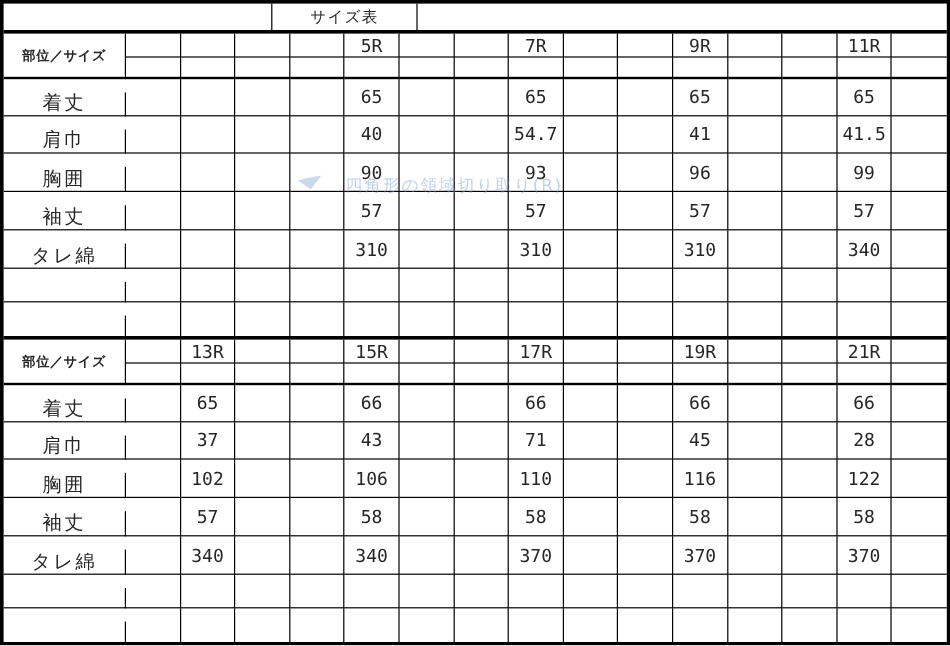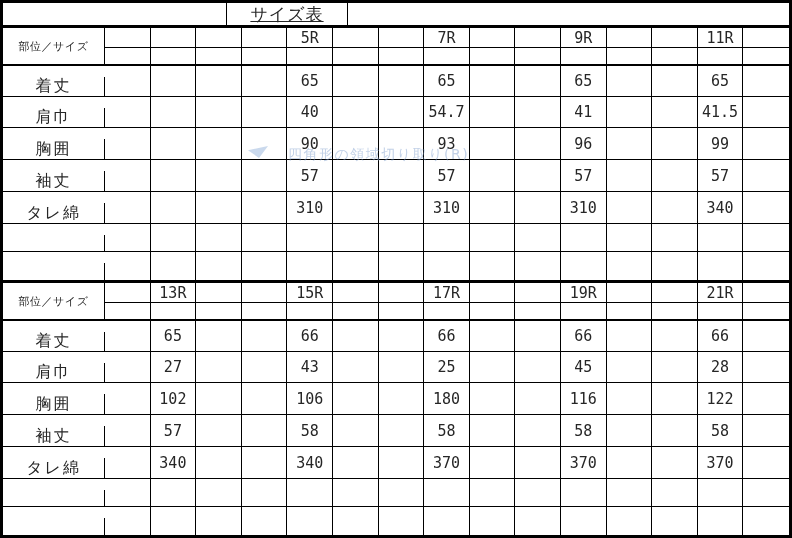--- a/index.html
+++ b/index.html
@@ -20,24 +20,23 @@
   .top-band {
     display: grid;
     grid-template-columns: 224px 121px 125px 1fr;
     height: 22px;
     border-bottom: 3px solid #000;
     box-sizing: content-box;
   }
   .top-band .tb-cell {
     display: flex; align-items: center; justify-content: center;
     border-right: 1px solid #000;
-    font-size: 17px;
+    font-size: 13px;
     letter-spacing: 1px;
     box-sizing: border-box;
-    text-decoration: underline;
   }
   .top-band .tb-cell:last-child { border-right: none; }
   
   .size-table {
     display: grid;
     grid-template-columns: 102px repeat(15, 1fr);
     grid-template-rows: 20px 18px 31px 31px 32px 32px 32px 28px 28px;
     width: 100%;
   }
   .sep { height: 3px; background: #000; }
@@ -45,21 +44,21 @@
     display: flex; align-items: center; justify-content: center;
     border-right: 1px solid #000;
     border-bottom: 1px solid #000;
     box-sizing: border-box;
     overflow: hidden;
   }
   .cell.lastcol { border-right: none; }
   .cell.lastrow { border-bottom: none; }
   .cell.corner {
     grid-row: 1 / span 2; grid-column: 1;
-    font-size: 11px; font-weight: 400;
+    font-size: 11px; font-weight: 700;
     letter-spacing: 0.5px;
     border-bottom-width: 2px;
   }
   .cell.hB { border-bottom-width: 2px; }
   .cell.rlabel {
     font-size: 16px;
     letter-spacing: 2px;
     margin-top: 11px;
   }
   .cell.hA, .cell.val {
@@ -285,43 +284,43 @@
         <div class="cell val">66</div>
         <div class="cell val"></div>
         <div class="cell val"></div>
         <div class="cell val">66</div>
         <div class="cell val"></div>
         <div class="cell val"></div>
         <div class="cell val">66</div>
         <div class="cell val lastcol"></div>
         <div class="cell rlabel">肩巾</div>
         <div class="cell val"></div>
-        <div class="cell val">27</div>
+        <div class="cell val">37</div>
         <div class="cell val"></div>
         <div class="cell val"></div>
         <div class="cell val">43</div>
         <div class="cell val"></div>
         <div class="cell val"></div>
-        <div class="cell val">25</div>
+        <div class="cell val">71</div>
         <div class="cell val"></div>
         <div class="cell val"></div>
         <div class="cell val">45</div>
         <div class="cell val"></div>
         <div class="cell val"></div>
         <div class="cell val">28</div>
         <div class="cell val lastcol"></div>
         <div class="cell rlabel">胸囲</div>
         <div class="cell val"></div>
         <div class="cell val">102</div>
         <div class="cell val"></div>
         <div class="cell val"></div>
         <div class="cell val">106</div>
         <div class="cell val"></div>
         <div class="cell val"></div>
-        <div class="cell val">180</div>
+        <div class="cell val">110</div>
         <div class="cell val"></div>
         <div class="cell val"></div>
         <div class="cell val">116</div>
         <div class="cell val"></div>
         <div class="cell val"></div>
         <div class="cell val">122</div>
         <div class="cell val lastcol"></div>
         <div class="cell rlabel">袖丈</div>
         <div class="cell val"></div>
         <div class="cell val">57</div>

